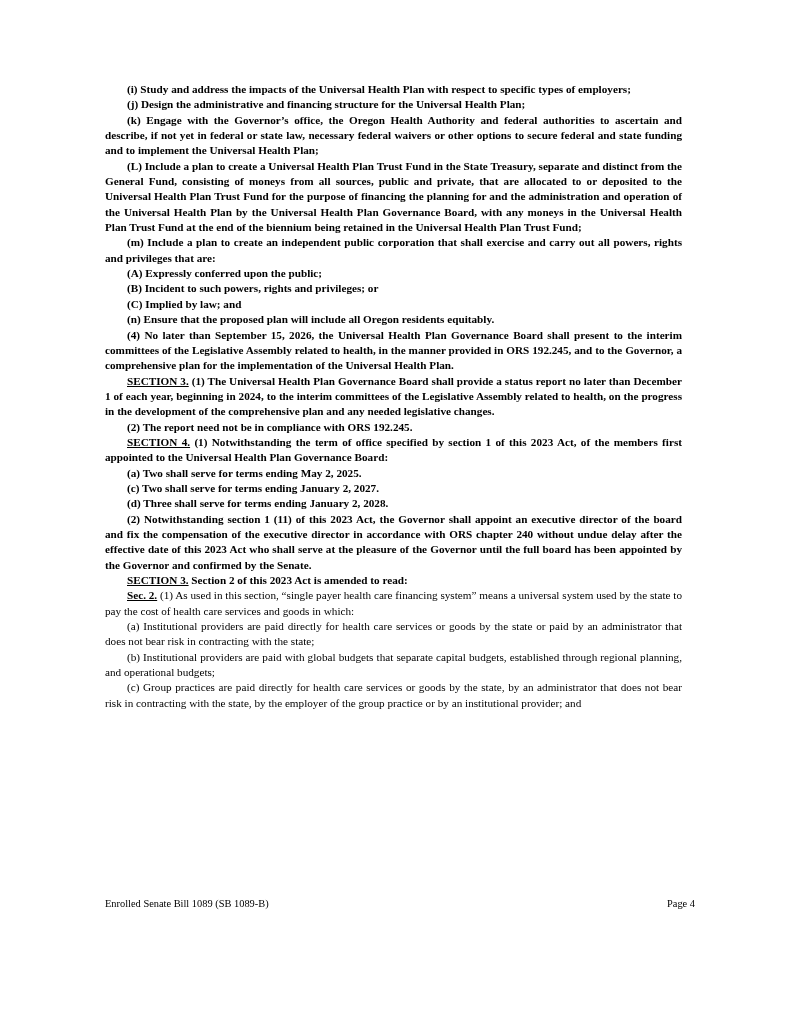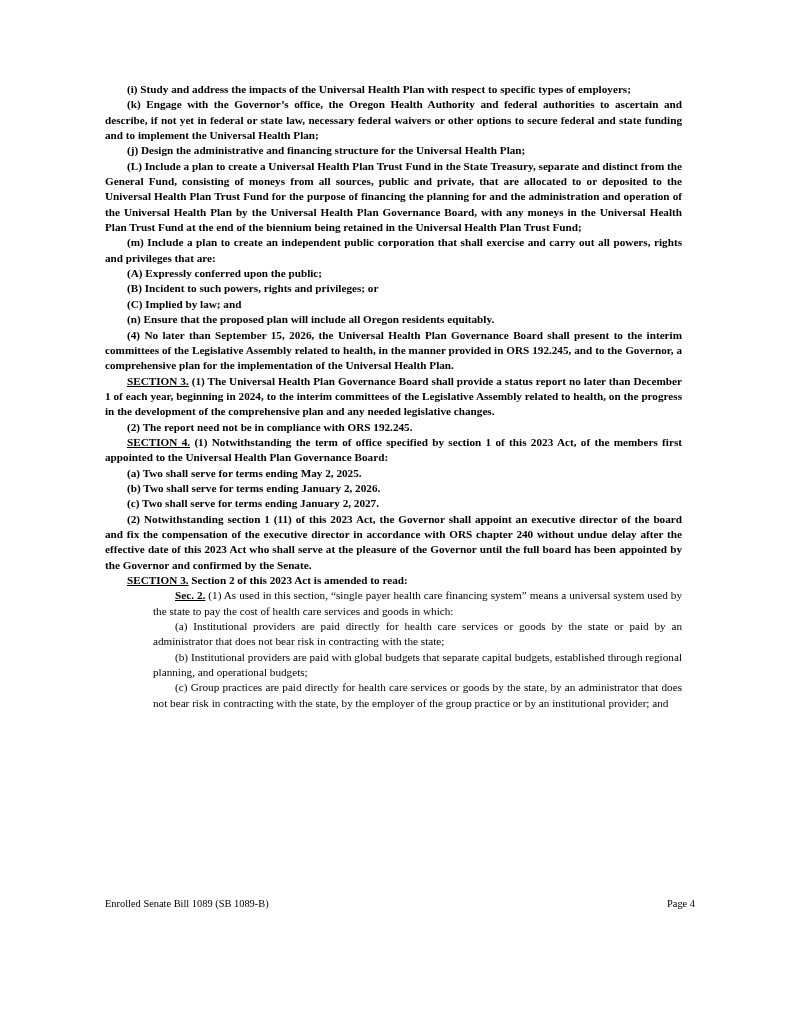--- a/index.html
+++ b/index.html
@@ -27,21 +27,20 @@
     text-align: justify;
     text-justify: inter-word;
   }
   .para {
     margin: 0;
     text-indent: 22px;
     font-weight: bold;
   }
   .para.plain {
     font-weight: normal;
-    margin-left: 48px;
   }
   .sec-head {
     text-decoration: underline;
   }
   .footer {
     position: absolute;
     left: 105px;
     right: 105px;
     bottom: 126px;
     font-size: 10.4px;
@@ -55,39 +54,39 @@
   }
 </style>
 </head>
 <body>
 
 <div class="page">
 
   <div class="body-text">
 
     <p class="para">(i) Study and address the impacts of the Universal Health Plan with respect to specific types of employers;</p>
+    <p class="para">(j) Design the administrative and financing structure for the Universal Health Plan;</p>
     <p class="para">(k) Engage with the Governor’s office, the Oregon Health Authority and federal authorities to ascertain and describe, if not yet in federal or state law, necessary federal waivers or other options to secure federal and state funding and to implement the Universal Health Plan;</p>
-    <p class="para">(j) Design the administrative and financing structure for the Universal Health Plan;</p>
     <p class="para">(L) Include a plan to create a Universal Health Plan Trust Fund in the State Treasury, separate and distinct from the General Fund, consisting of moneys from all sources, public and private, that are allocated to or deposited to the Universal Health Plan Trust Fund for the purpose of financing the planning for and the administration and operation of the Universal Health Plan by the Universal Health Plan Governance Board, with any moneys in the Universal Health Plan Trust Fund at the end of the biennium being retained in the Universal Health Plan Trust Fund;</p>
     <p class="para">(m) Include a plan to create an independent public corporation that shall exercise and carry out all powers, rights and privileges that are:</p>
     <p class="para">(A) Expressly conferred upon the public;</p>
     <p class="para">(B) Incident to such powers, rights and privileges; or</p>
     <p class="para">(C) Implied by law; and</p>
     <p class="para">(n) Ensure that the proposed plan will include all Oregon residents equitably.</p>
     <p class="para">(4) No later than September 15, 2026, the Universal Health Plan Governance Board shall present to the interim committees of the Legislative Assembly related to health, in the manner provided in ORS 192.245, and to the Governor, a comprehensive plan for the implementation of the Universal Health Plan.</p>
 
     <p class="para"><span class="sec-head">SECTION 3.</span><span> (1) The Universal Health Plan Governance Board shall provide a status report no later than December 1 of each year, beginning in 2024, to the interim committees of the Legislative Assembly related to health, on the progress in the development of the comprehensive plan and any needed legislative changes.</span></p>
 
     <p class="para">(2) The report need not be in compliance with ORS 192.245.</p>
 
     <p class="para"><span class="sec-head">SECTION 4.</span><span> (1) Notwithstanding the term of office specified by section 1 of this 2023 Act, of the members first appointed to the Universal Health Plan Governance Board:</span></p>
 
     <p class="para">(a) Two shall serve for terms ending May 2, 2025.</p>
-    <p class="para">(b) Two shall serve for terms ending January 2, 2026.</p>
     <p class="para">(c) Two shall serve for terms ending January 2, 2027.</p>
+    <p class="para">(d) Three shall serve for terms ending January 2, 2028.</p>
     <p class="para">(2) Notwithstanding section 1 (11) of this 2023 Act, the Governor shall appoint an executive director of the board and fix the compensation of the executive director in accordance with ORS chapter 240 without undue delay after the effective date of this 2023 Act who shall serve at the pleasure of the Governor until the full board has been appointed by the Governor and confirmed by the Senate.</p>
 
     <p class="para"><span class="sec-head">SECTION 3.</span><span> Section 2 of this 2023 Act is amended to read:</span></p>
 
     <p class="para plain"><span class="sec-head" style="font-weight:bold">Sec. 2.</span><span> (1) As used in this section, “single payer health care financing system” means a universal system used by the state to pay the cost of health care services and goods in which:</span></p>
 
     <p class="para plain">(a) Institutional providers are paid directly for health care services or goods by the state or paid by an administrator that does not bear risk in contracting with the state;</p>
     <p class="para plain">(b) Institutional providers are paid with global budgets that separate capital budgets, established through regional planning, and operational budgets;</p>
     <p class="para plain">(c) Group practices are paid directly for health care services or goods by the state, by an administrator that does not bear risk in contracting with the state, by the employer of the group practice or by an institutional provider; and</p>
 

